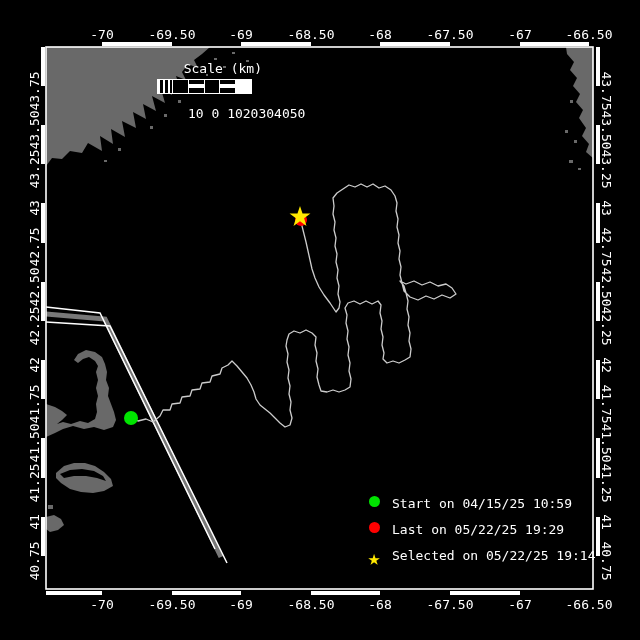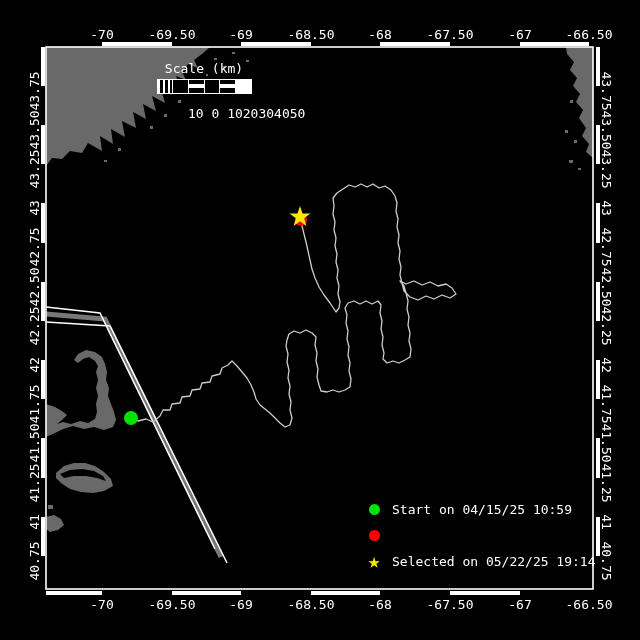--- a/index.html
+++ b/index.html
@@ -4,32 +4,32 @@
 <style>
   html,body{margin:0;padding:0;background:#000;}
   #scene{position:relative;width:640px;height:640px;background:#000;overflow:hidden;
          font-family:"DejaVu Sans Mono",monospace;}
   #map-svg{position:absolute;left:0;top:0;}
   .axlabel{position:absolute;color:#fff;font:13px "DejaVu Sans Mono",monospace;
            white-space:nowrap;transform:translate(-50%,-50%);}
   .axlabel.rotl{transform:translate(-50%,-50%) rotate(-90deg);}
   .axlabel.rotr{transform:translate(-50%,-50%) rotate(90deg);}
   #scalebar{position:absolute;left:146px;top:61px;width:116px;text-align:center;color:#fff;}
-  #scalebar .sb-title{font:13px "DejaVu Sans Mono",monospace;height:15px;}
+  #scalebar .sb-title{font:13px "DejaVu Sans Mono",monospace;height:15px;text-align:right;}
   #scalebar .sb-bar{margin:3px auto 0 auto;width:93px;height:13px;border:1px solid #fff;
                     display:flex;background:#000;box-sizing:content-box;}
   .sb-seg{flex:1 1 auto;height:100%;}
   .sb-seg + .sb-seg{border-left:1px solid #fff;}
   .sb-hatch{background:repeating-linear-gradient(90deg,#fff 0 2px,#000 2px 5px);}
   .sb-black{background:#000;}
   .sb-mid{background:linear-gradient(180deg,#000 0 4px,#fff 4px 8px,#000 8px 13px);}
   .sb-white{background:#fff;}
   #scalebar .sb-ticks{margin-top:12px;font:13px "DejaVu Sans Mono",monospace;white-space:nowrap;padding-left:42px;}
   #legend{position:absolute;left:362px;top:496px;color:#fff;}
-  .lg-row{display:flex;align-items:center;height:26px;}
+  .lg-row{display:flex;align-items:flex-start;height:26px;}
   .lg-marker{width:24px;display:flex;justify-content:center;align-items:center;}
   .lg-dot{width:11px;height:11px;border-radius:50%;}
   .lg-star{font-size:21px;line-height:21px;}
   .lg-label{font:13px "DejaVu Sans Mono",monospace;margin-left:6px;white-space:nowrap;}
 </style>
 </head>
 <body>
 
 <div id="scene">
 
@@ -165,20 +165,21 @@
       <div class="lg-row">
         <div class="lg-marker">
           <span class="lg-dot" style="background: rgb(0, 228, 0);"></span>
         </div>
         <span class="lg-label">Start on 04/15/25 10:59</span>
       </div>
       <div class="lg-row">
         <div class="lg-marker">
           <span class="lg-dot" style="background: rgb(255, 0, 0);"></span>
         </div>
+        <span class="lg-label">Last on 05/22/25 19:29</span>
       </div>
       <div class="lg-row">
         <div class="lg-marker">
           <span class="lg-star" style="color: rgb(255, 232, 0);">★</span>
         </div>
         <span class="lg-label">Selected on 05/22/25 19:14</span>
       </div>
     </div>
 
 </div>

